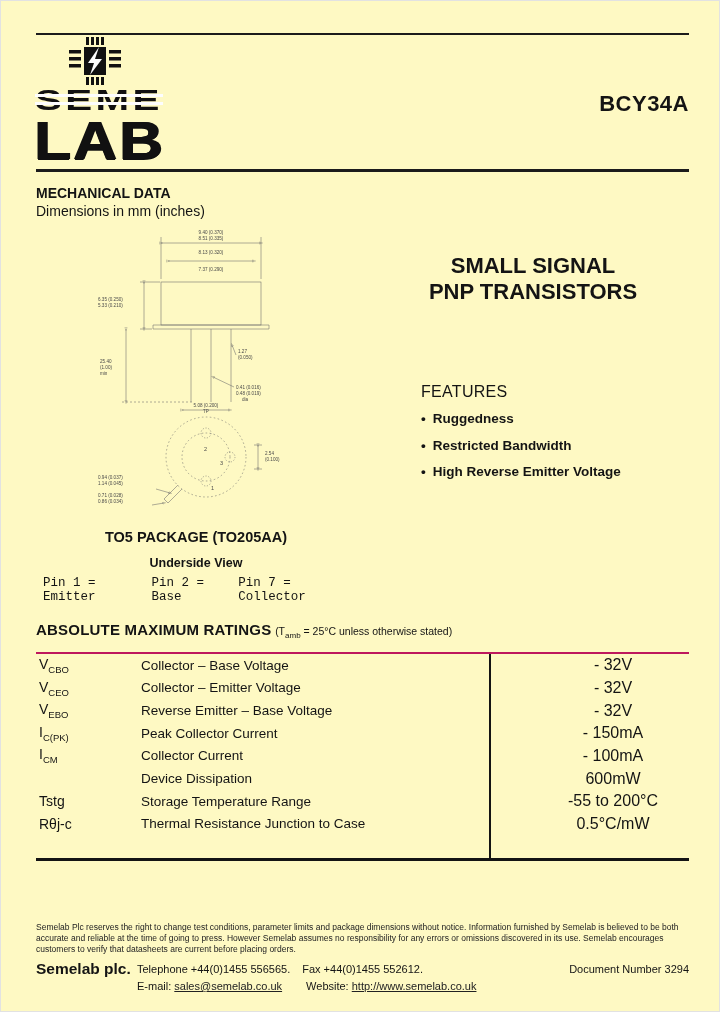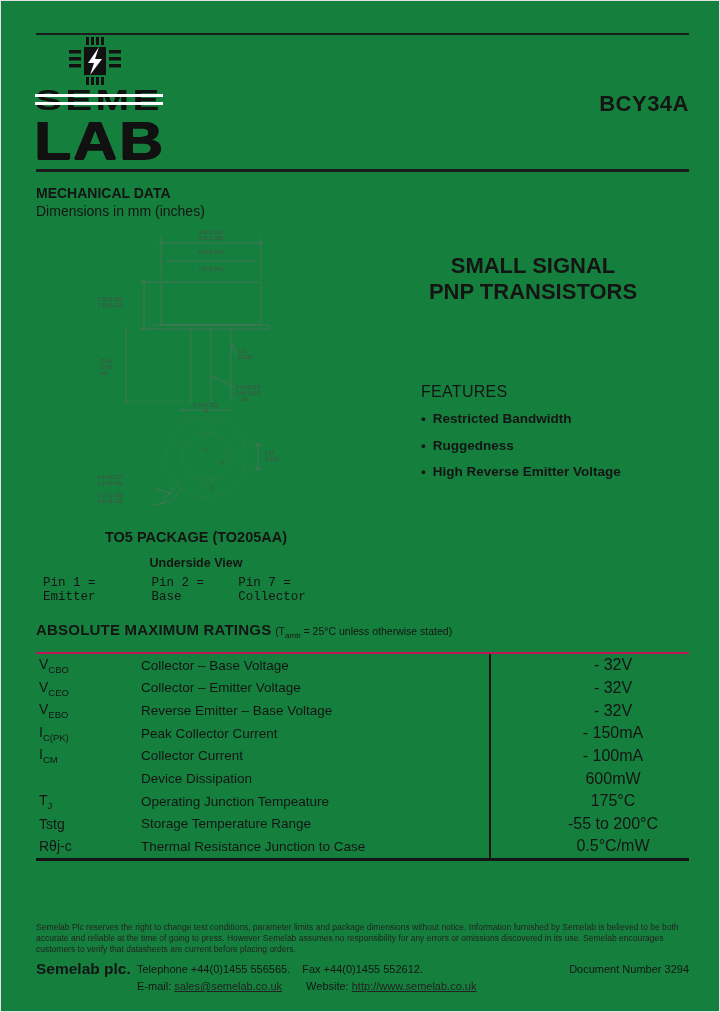--- a/index.html
+++ b/index.html
@@ -1,18 +1,18 @@
 <!DOCTYPE html>
 <html><head>
 <meta charset="utf-8">
 <style>
   html,body{margin:0;padding:0;background:#ffffff;}
   .page{
     position:relative;width:720px;height:1012px;margin:0 auto;
-    background:#15803d;border:1px solid #e2e2e2;box-sizing:border-box;
+    background:#fef9c3;border:1px solid #e2e2e2;box-sizing:border-box;
     font-family:"Liberation Sans",sans-serif;color:#141414;overflow:hidden;
   }
   .abs{position:absolute;}
   .rule-top{left:35px;top:32px;width:653px;height:2px;background:#1c1c1c;}
   .rule-logo{left:35px;top:168px;width:653px;height:3px;background:#1c1c1c;}
 
   .logo-chip{left:64px;top:36px;}
   .logo-seme{left:34px;top:84px;font-size:36px;font-weight:800;letter-spacing:3px;line-height:1;
     transform:scaleX(1.12) scaleY(0.82);transform-origin:left top;color:#111;}
   .seme-stripe{left:34px;width:128px;height:3px;background:#fdfdfd;}
@@ -181,22 +181,22 @@
     <text class="dim" x="169" y="228">2.54</text>
     <text class="dim" x="169" y="234">(0.100)</text>
   </svg>
 
   <div class="abs main-title">
     <div>SMALL SIGNAL</div>
     <div>PNP TRANSISTORS</div>
   </div>
   <div class="abs features-heading">FEATURES</div>
   <div class="abs features-list">
+      <div class="feature-item"><span class="bullet">•</span><span>Ruggedness</span></div>
       <div class="feature-item"><span class="bullet">•</span><span>Restricted Bandwidth</span></div>
-      <div class="feature-item"><span class="bullet">•</span><span>Ruggedness</span></div>
       <div class="feature-item"><span class="bullet">•</span><span>High Reverse Emitter Voltage</span></div>
     </div>
 
   <div class="abs pkg-title">TO5 PACKAGE (TO205AA)</div>
   <div class="abs underside-label">Underside View</div>
   <div class="abs pins-row">
       <span>Pin 1 = Emitter</span>
       <span>Pin 2 = Base</span>
       <span>Pin 7 = Collector</span>
     </div>
@@ -233,25 +233,20 @@
         </div>
         <div class="trow">
           <span class="tsym">I<sub>CM</sub></span>
           <span class="tparam">Collector Current</span>
           <span class="tval">- 100mA</span>
         </div>
         <div class="trow">
           <span class="tsym"></span>
           <span class="tparam">Device Dissipation</span>
           <span class="tval">600mW</span>
-        </div>
-        <div class="trow">
-          <span class="tsym">T<sub>J</sub></span>
-          <span class="tparam">Operating Junction Tempeature</span>
-          <span class="tval">175°C</span>
         </div>
         <div class="trow">
           <span class="tsym">Tstg</span>
           <span class="tparam">Storage Temperature Range</span>
           <span class="tval">-55 to 200°C</span>
         </div>
         <div class="trow">
           <span class="tsym">Rθj-c</span>
           <span class="tparam">Thermal Resistance Junction to Case</span>
           <span class="tval">0.5°C/mW</span>

